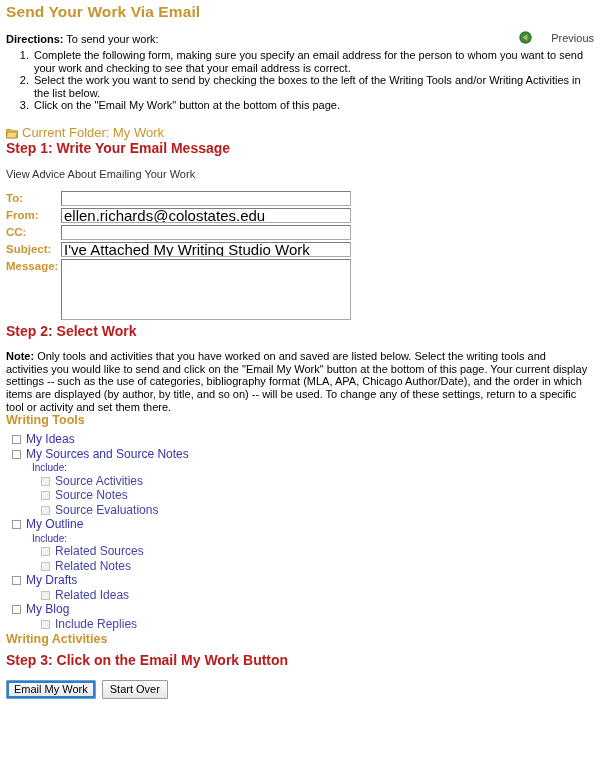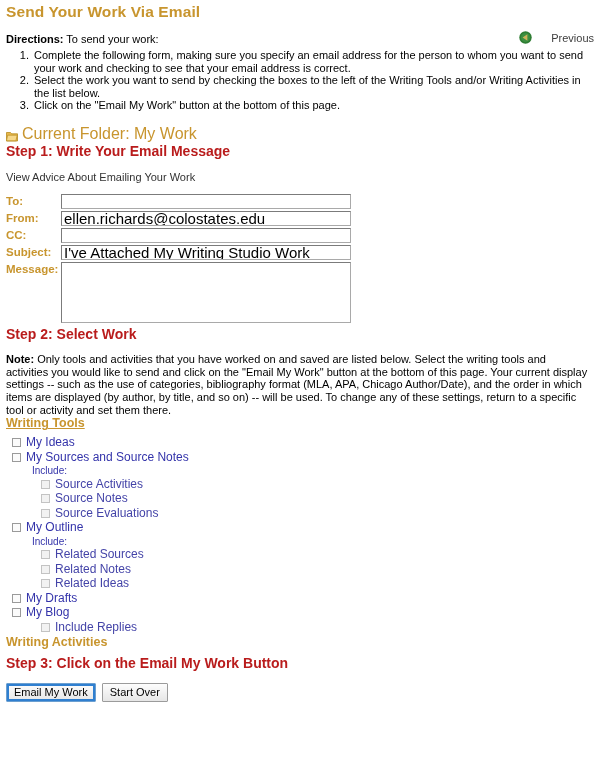--- a/index.html
+++ b/index.html
@@ -79,21 +79,21 @@
     font-size: 11px;
   }
 
   
   .folder-row {
     margin-top: 13px;
     display: flex;
     align-items: center;
     gap: 4px;
     color: #c8952e;
-    font-size: 16px;
+    font-size: 13px;
   }
   .folder-icon { width: 12px; height: 11px; display:inline-block; flex:none; }
 
   
   .step1-heading { margin-top: 14px; }
   .advice-link {
     display: inline-block;
     margin-top: 12px;
     font-size: 11px;
     color: #333333;
@@ -156,21 +156,21 @@
   .step2-heading { margin-top: 26px; }
   p.note {
     margin: 11px 6px 0 0;
     font-size: 11px;
     line-height: 12.7px;
     max-width: 585px;
   }
   p.note b { font-weight: bold; }
 
   
-  .tools-heading { margin-top: 22px; text-decoration: underline; }
+  .tools-heading { margin-top: 22px; }
   .activities-heading { margin-top: 26px; }
   .tree { margin-top: 6px; }
   .tree-row {
     display: flex;
     align-items: center;
     height: 13px;
     margin-bottom: 1.5px;
   }
   .tree-row.lvl1 { padding-left: 6px; }
   .tree-row.lvl3 { padding-left: 35px; }
@@ -336,27 +336,27 @@
       </div>
       <div class="include-label">Include:</div>
       <div class="tree-row lvl3">
         <input type="checkbox" class="cb disabled" disabled="" style="">
         <span class="tree-label dim">Related Sources</span>
       </div>
       <div class="tree-row lvl3">
         <input type="checkbox" class="cb disabled" disabled="" style="">
         <span class="tree-label dim">Related Notes</span>
       </div>
+      <div class="tree-row lvl1">
+        <input type="checkbox" class="cb enabled" style="">
+        <span class="tree-label">My Drafts</span>
+      </div>
       <div class="tree-row lvl3">
         <input type="checkbox" class="cb disabled" disabled="" style="">
         <span class="tree-label dim">Related Ideas</span>
-      </div>
-      <div class="tree-row lvl1">
-        <input type="checkbox" class="cb enabled" style="">
-        <span class="tree-label">My Drafts</span>
       </div>
       <div class="tree-row lvl1">
         <input type="checkbox" class="cb enabled" style="">
         <span class="tree-label">My Blog</span>
       </div>
       <div class="tree-row lvl3">
         <input type="checkbox" class="cb disabled" disabled="" style="">
         <span class="tree-label dim">Include Replies</span>
       </div>
     </div>

